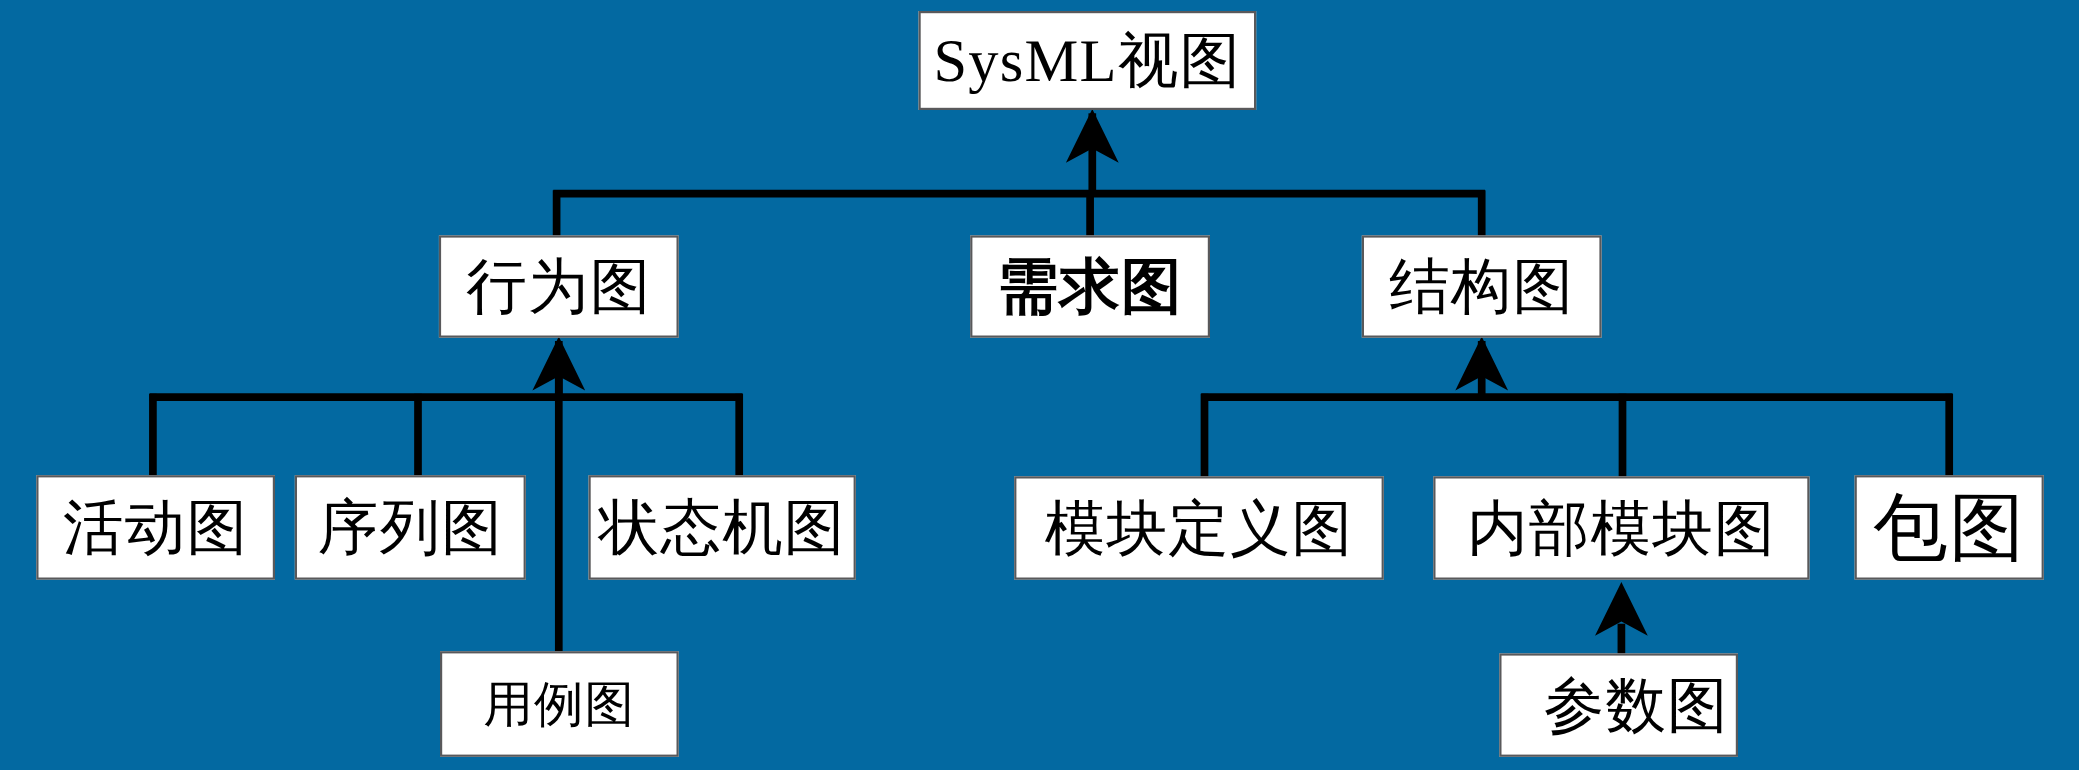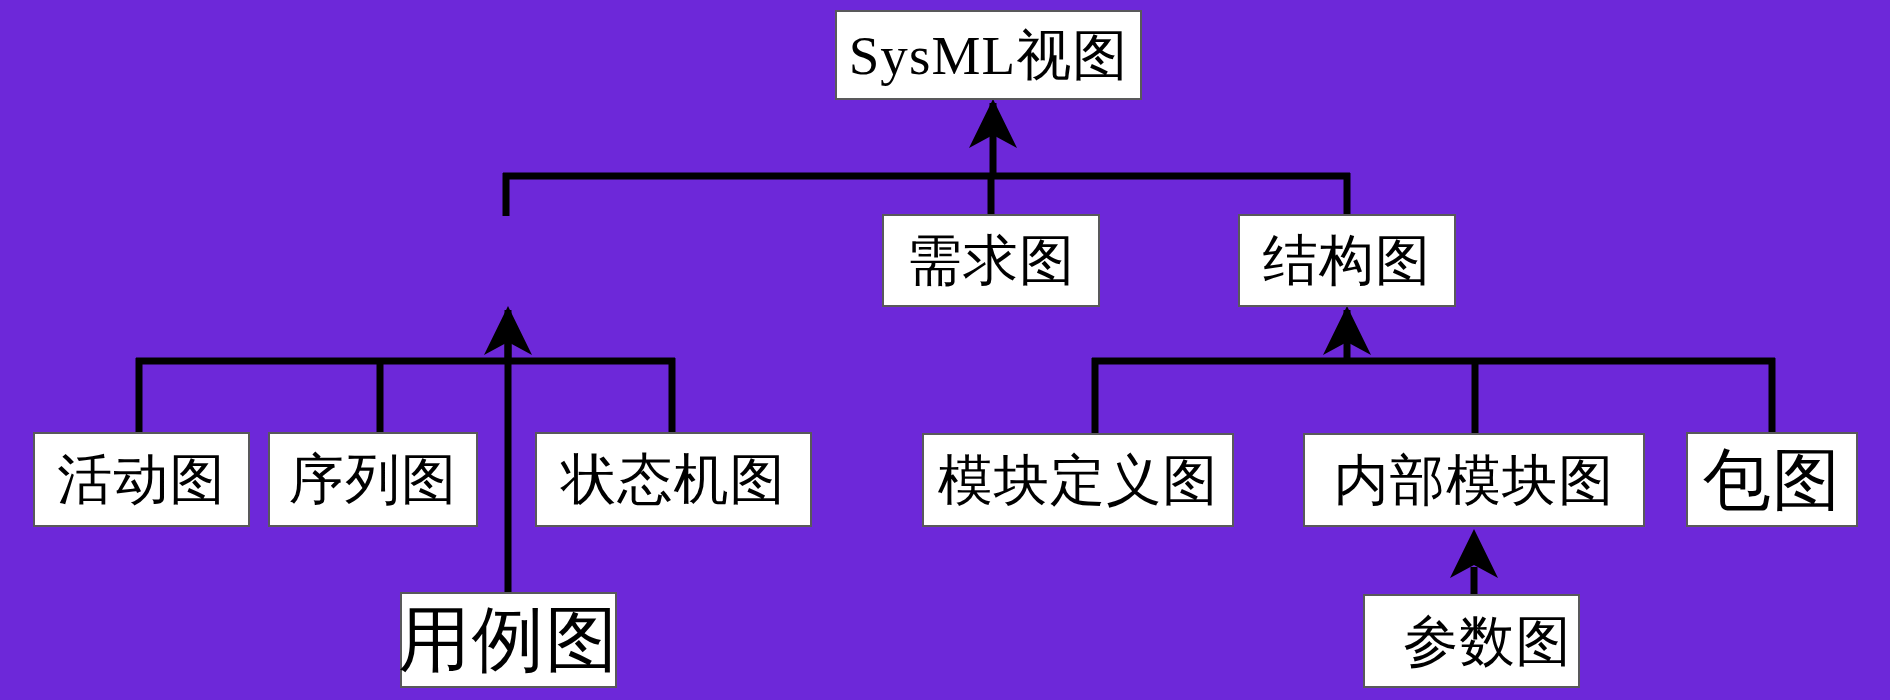--- a/index.html
+++ b/index.html
@@ -4,21 +4,21 @@
 <style>
   html, body {
     margin: 0;
     padding: 0;
     background: #ffffff;
   }
   #canvas {
     position: relative;
     width: 1890px;
     height: 700px;
-    background: #6d28d9;
+    background: #0369a1;
     overflow: hidden;
     font-family: "Liberation Serif", "DejaVu Serif", serif;
   }
   .node {
     position: absolute;
     box-sizing: border-box;
     border: 2px solid #59595b;
     background: #ffffff;
     display: flex;
     align-items: center;
@@ -88,46 +88,49 @@
 
     <line x1="1474" y1="596" x2="1474" y2="567"></line>
     <polygon class="head" points="1474,529 1450,578 1474,565 1498,578"></polygon>
 
   </svg>
 
   <div class="node" style="left:835px; top:10px; width:307px; height:90px; font-size:55px;">
     <span class="label">SysML视图</span>
   </div>
 
+  <div class="node" style="left:399px; top:214px; width:218px; height:93px; font-size:55px;">
+    <span class="label">行为图</span>
+  </div>
 
-  <div class="node" style="left:882px; top:214px; width:218px; height:93px; font-size:55px;">
+  <div class="node" style="left:882px; top:214px; width:218px; height:93px; font-size:55px;font-weight:bold;">
     <span class="label">需求图</span>
   </div>
 
   <div class="node" style="left:1238px; top:214px; width:218px; height:93px; font-size:55px;text-align:right;">
     <span class="label">结构图</span>
   </div>
 
   <div class="node" style="left:33px; top:432px; width:217px; height:95px; font-size:55px;">
     <span class="label">活动图</span>
   </div>
 
   <div class="node" style="left:268px; top:432px; width:210px; height:95px; font-size:55px;">
     <span class="label">序列图</span>
   </div>
 
-  <div class="node" style="left:535px; top:432px; width:277px; height:95px; font-size:55px;align-items:center;">
+  <div class="node" style="left:535px; top:432px; width:243px; height:95px; font-size:55px;align-items:center;">
     <span class="label">状态机图</span>
   </div>
 
-  <div class="node" style="left:400px; top:592px; width:217px; height:96px; font-size:72px;">
+  <div class="node" style="left:400px; top:592px; width:217px; height:96px; font-size:45px;">
     <span class="label">用例图</span>
   </div>
 
-  <div class="node" style="left:922px; top:433px; width:312px; height:94px; font-size:55px;">
+  <div class="node" style="left:922px; top:433px; width:336px; height:94px; font-size:55px;">
     <span class="label">模块定义图</span>
   </div>
 
   <div class="node" style="left:1303px; top:433px; width:342px; height:94px; font-size:55px;">
     <span class="label">内部模块图</span>
   </div>
 
   <div class="node" style="left:1686px; top:432px; width:172px; height:95px; font-size:68px;">
     <span class="label">包图</span>
   </div>

